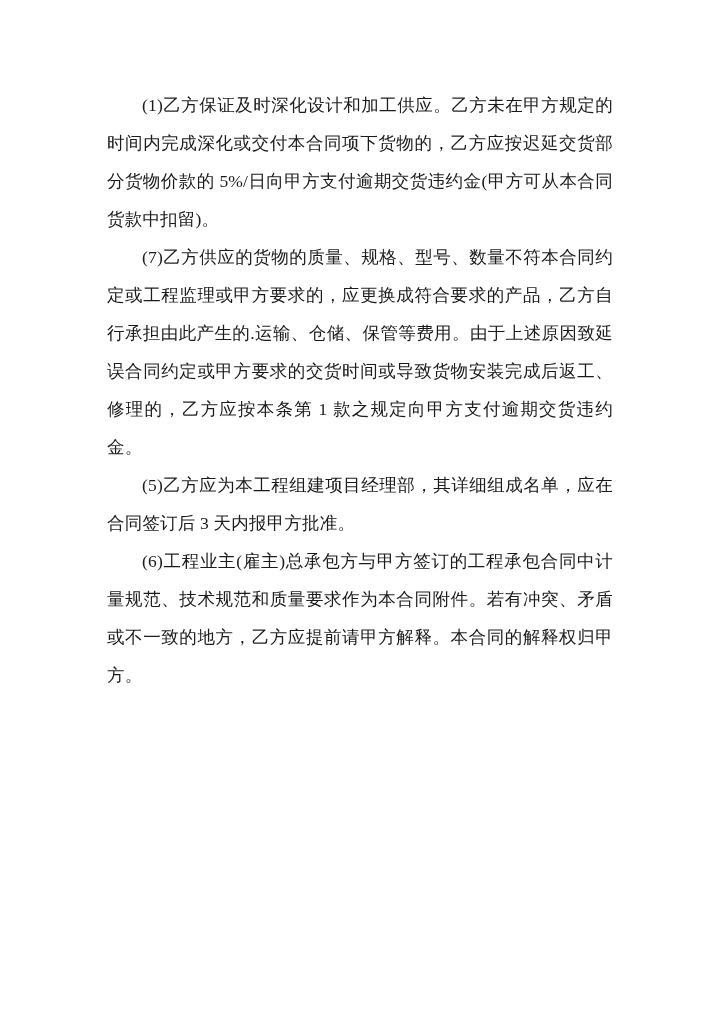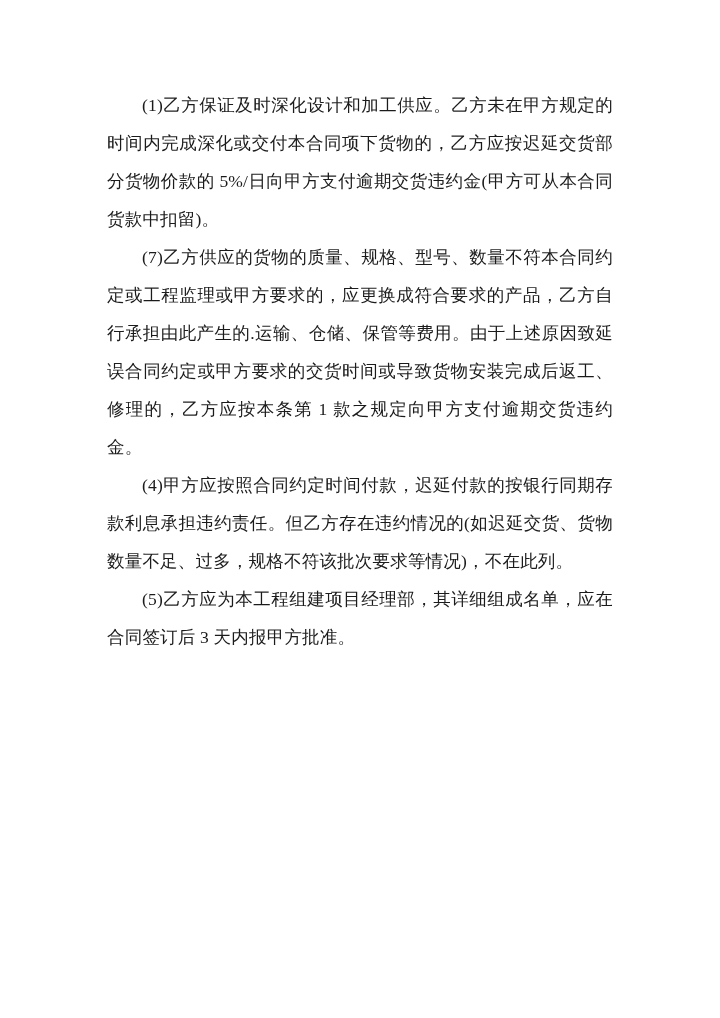--- a/index.html
+++ b/index.html
@@ -34,16 +34,16 @@
     word-break: break-all;
   }
 </style>
 </head>
 <body>
 
 <div class="page">
   <div class="doc-content">
     <p>(1)乙方保证及时深化设计和加工供应。乙方未在甲方规定的时间内完成深化或交付本合同项下货物的，乙方应按迟延交货部分货物价款的 5%/日向甲方支付逾期交货违约金(甲方可从本合同货款中扣留)。</p>
     <p>(7)乙方供应的货物的质量、规格、型号、数量不符本合同约定或工程监理或甲方要求的，应更换成符合要求的产品，乙方自行承担由此产生的.运输、仓储、保管等费用。由于上述原因致延误合同约定或甲方要求的交货时间或导致货物安装完成后返工、修理的，乙方应按本条第 1 款之规定向甲方支付逾期交货违约金。</p>
-    <p>(4)甲方应按照合同约定时间付款，迟延付款的按银行同期存款利息承担违约责任。但乙方存在违约情况的(如迟延交货、货物数量不足、过多，规格不符该批次要求等情况)，不在此列。</p>
     <p>(5)乙方应为本工程组建项目经理部，其详细组成名单，应在合同签订后 3 天内报甲方批准。</p>
+    <p>(6)工程业主(雇主)总承包方与甲方签订的工程承包合同中计量规范、技术规范和质量要求作为本合同附件。若有冲突、矛盾或不一致的地方，乙方应提前请甲方解释。本合同的解释权归甲方。</p>
   </div>
 </div>
 
 </body></html>

